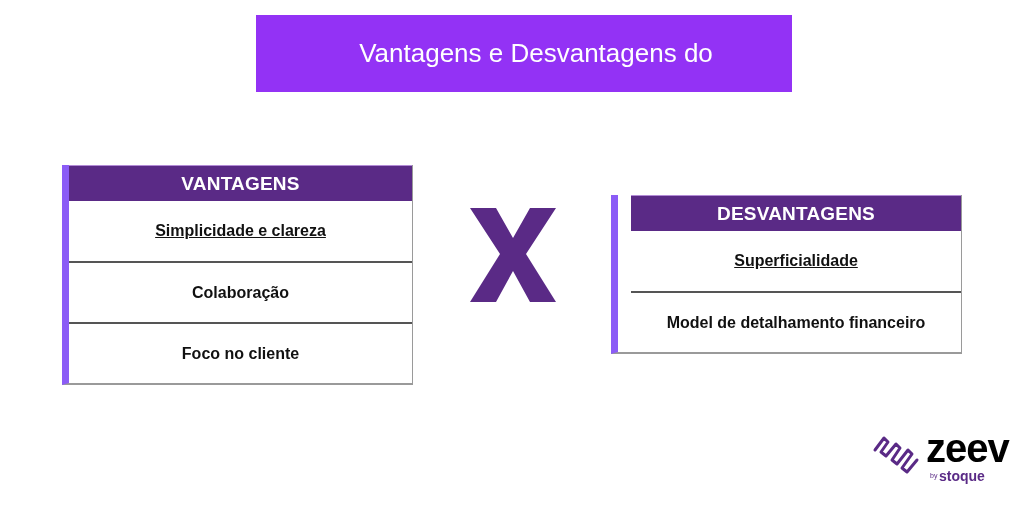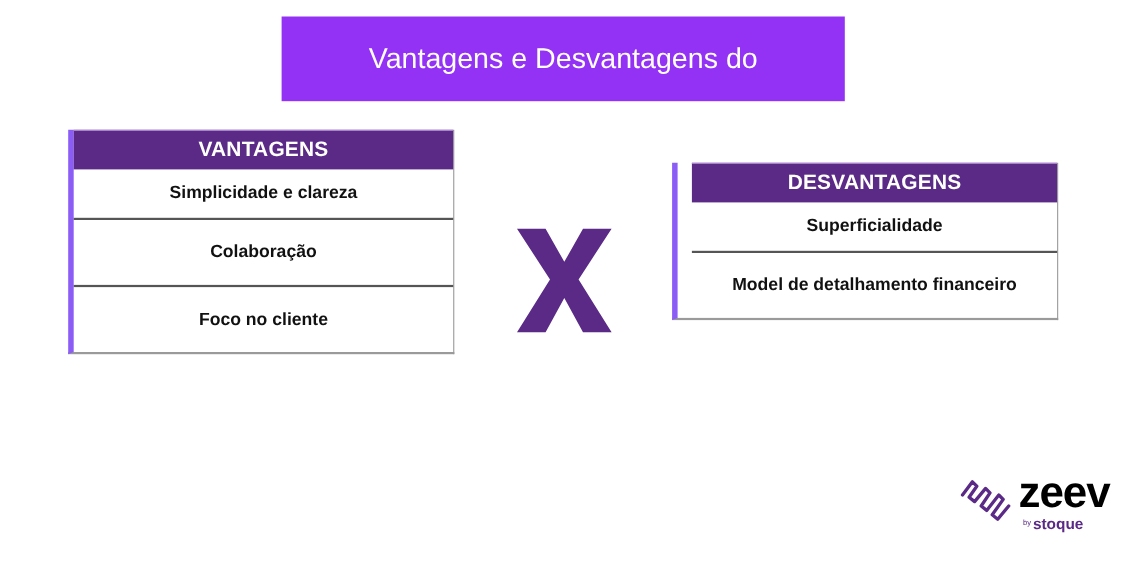--- a/index.html
+++ b/index.html
@@ -4,38 +4,39 @@
 <style>
   html, body { margin: 0; padding: 0; }
   body {
     width: 1024px; height: 512px; background: #ffffff; position: relative; overflow: hidden;
     font-family: "Liberation Sans", sans-serif;
   }
   .title-box {
     position: absolute; left: 256px; top: 15px; width: 512px; height: 77px;
     background: #9332f5; color: #ffffff; text-align: center;
     display: flex; flex-direction: column; justify-content: center;
-    font-size: 26px; line-height: 35px; font-weight: 500;
+    font-size: 26px; line-height: 35px; font-weight: 500; padding-left: 24px;
   }
   .table {
     position: absolute; background: #fff;
-    border-left: 5px solid #8b5cf6; border-right: 1px solid #9a9a9a; border-bottom: 2px solid #9a9a9a;
+    border-left: 7px solid #8b5cf6; border-right: 1px solid #9a9a9a; border-bottom: 2px solid #9a9a9a;
     box-sizing: border-box;
+    margin-top: 47px;
   }
   .table .header {
     background: #5a2a86; color: #fff; font-weight: bold; text-align: center;
     font-size: 19px; height: 35px; line-height: 36px; letter-spacing: 0.2px;
     border-top: 1px solid #b28bd6;
   }
   .table .row {
     height: 59px; display: flex; align-items: center; justify-content: center;
     font-weight: bold; font-size: 16px; color: #111;
     border-top: 2px solid #555;
   }
-  .table .row.first { border-top: none; height: 44px; }
+  .table .row.first { border-top: none; height: 60px; text-decoration: underline; }
   #adv { left: 62px; top: 118px; width: 351px; }
   #dis { left: 611px; top: 148px; width: 351px; padding-left: 13px; }
   .versus {
     position: absolute; left: 468px; top: 200px; width: 90px; height: 110px;
   }
   .logo { position: absolute; left: 872px; top: 432px; width: 140px; height: 60px; }
   .logo .word {
     position: absolute; left: 54px; top: -6px; font-size: 40px; font-weight: bold;
     color: #000000; letter-spacing: -1px;
   }

